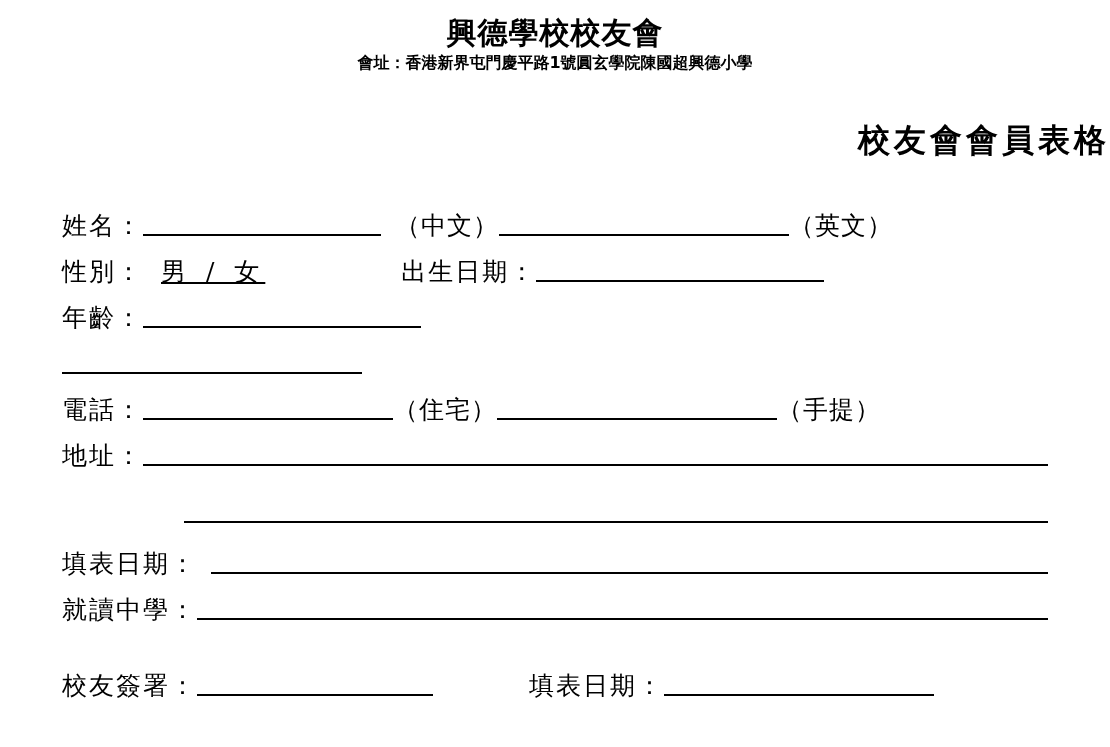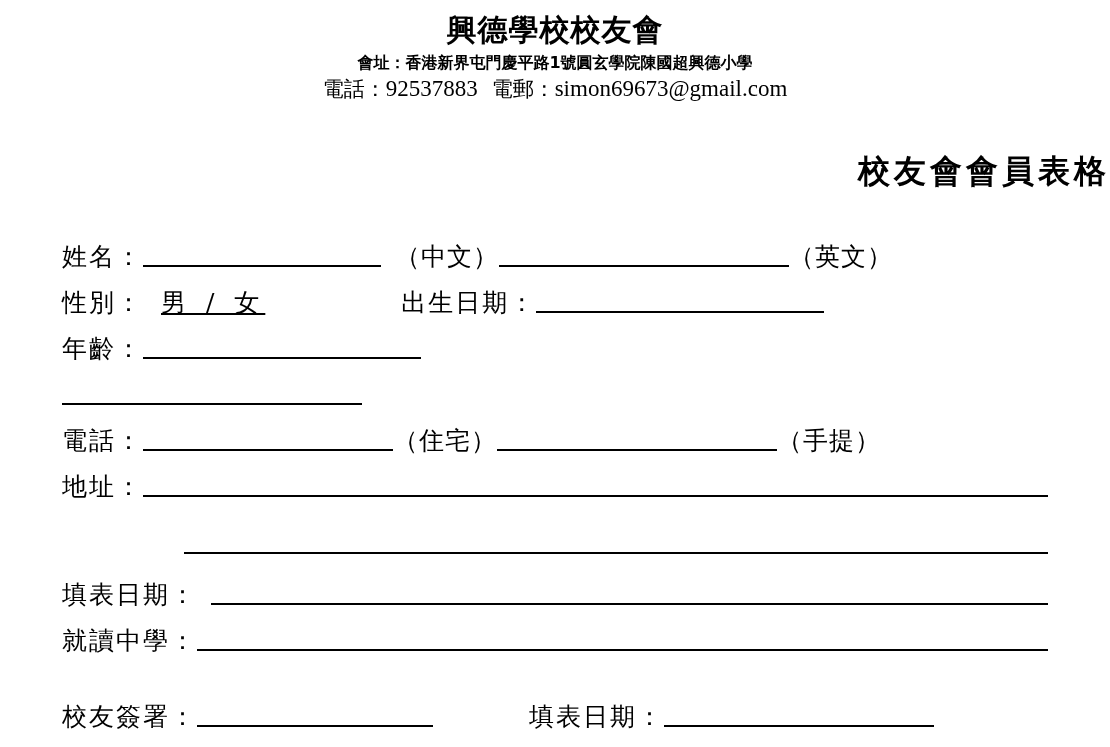--- a/index.html
+++ b/index.html
@@ -20,21 +20,21 @@
     height: 747px;
     box-sizing: border-box;
   }
 
   
   .header {
     text-align: center;
     padding-top: 14px;
   }
   .org-name-zh {
-    font-family: Liberation Mono, monospace;
+    font-family: Liberation Sans, sans-serif;
     font-weight: bold;
     font-size: 30px;
     letter-spacing: 1px;
     line-height: 1.25;
   }
   .org-name-en {
     font-family: "Liberation Serif", "DejaVu Serif", serif;
     font-size: 25px;
     line-height: 1.3;
     letter-spacing: 0.3px;
@@ -114,23 +114,20 @@
   }
 </style>
 </head>
 <body>
 
 <div class="page">
 
   <div class="header">
     <div class="org-name-zh">興德學校校友會</div>
     <div class="org-address">會址：香港新界屯門慶平路1號圓玄學院陳國超興德小學</div>
-    <div class="org-contact">
-      <span class="zh">電話：</span><span>92537883</span><span class="gap-sm"></span><span class="zh">電郵：</span><span>simon69673@gmail.com</span>
-    </div>
   </div>
 
   <div class="form-title">校友會會員表格</div>
 
   <div class="form-body">
 
     <div class="row">
       <span class="lbl">姓名：</span>
       <span class="blank" style="width:238px"></span>
       <span class="gap-sm"></span>

